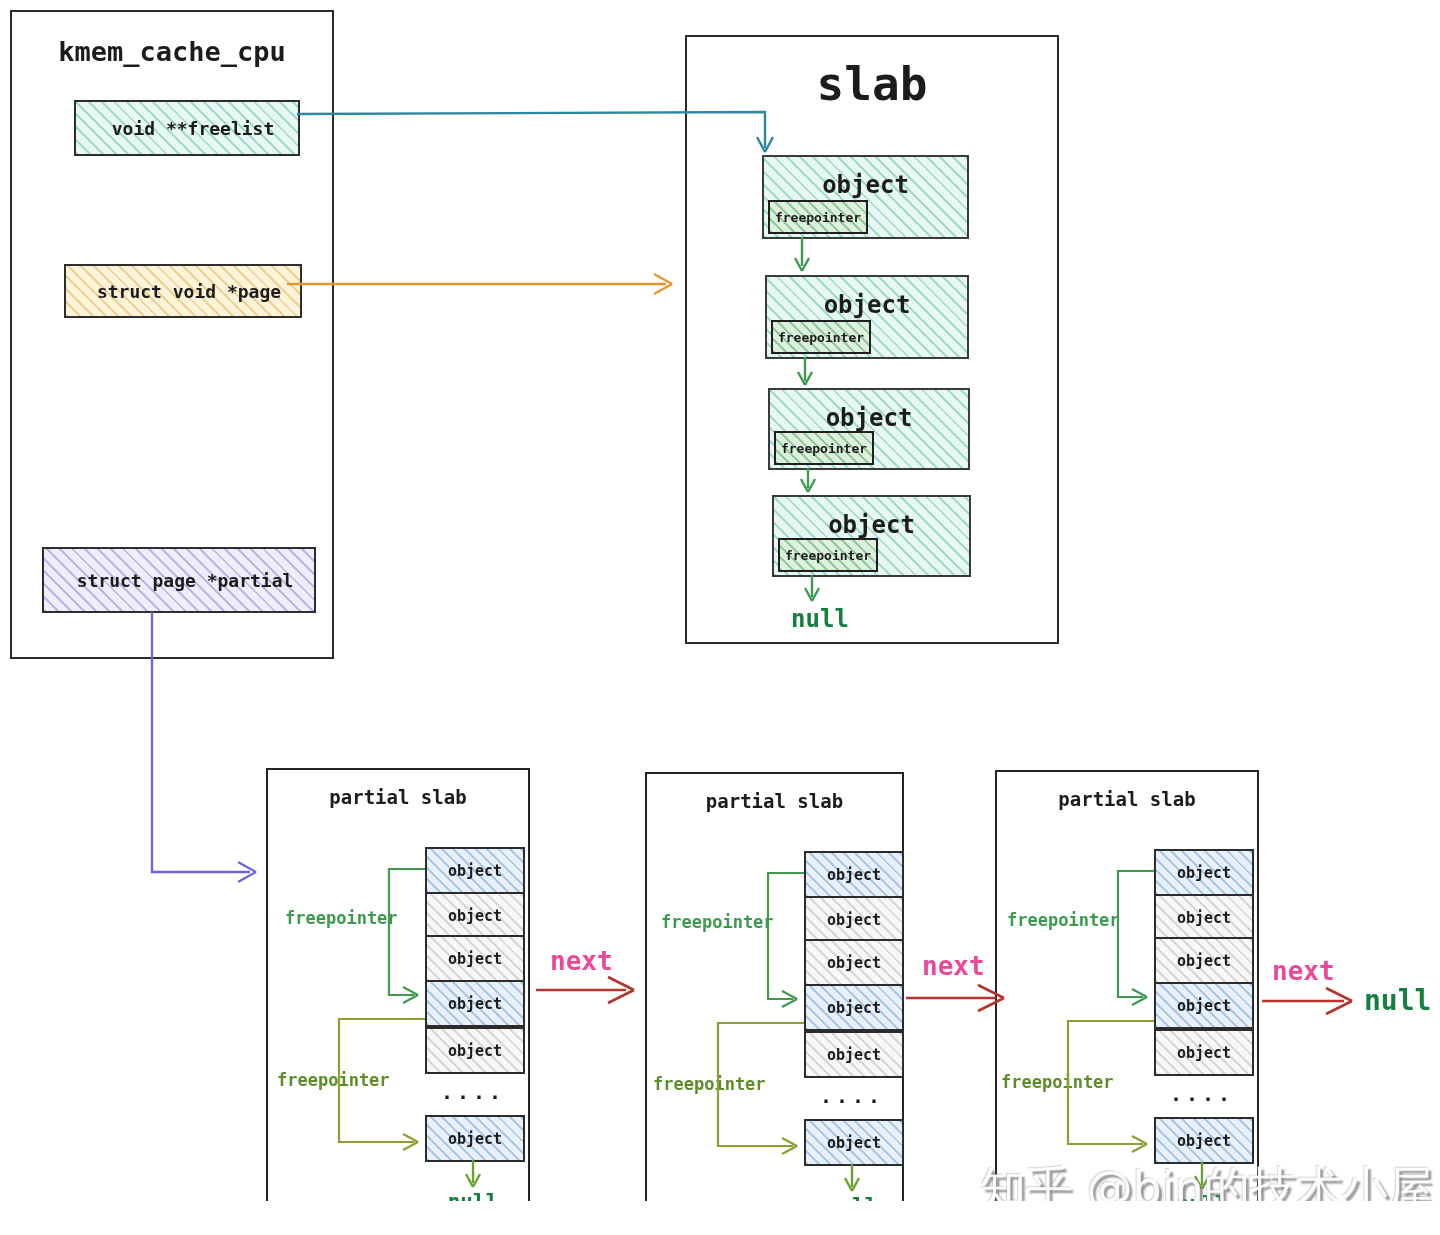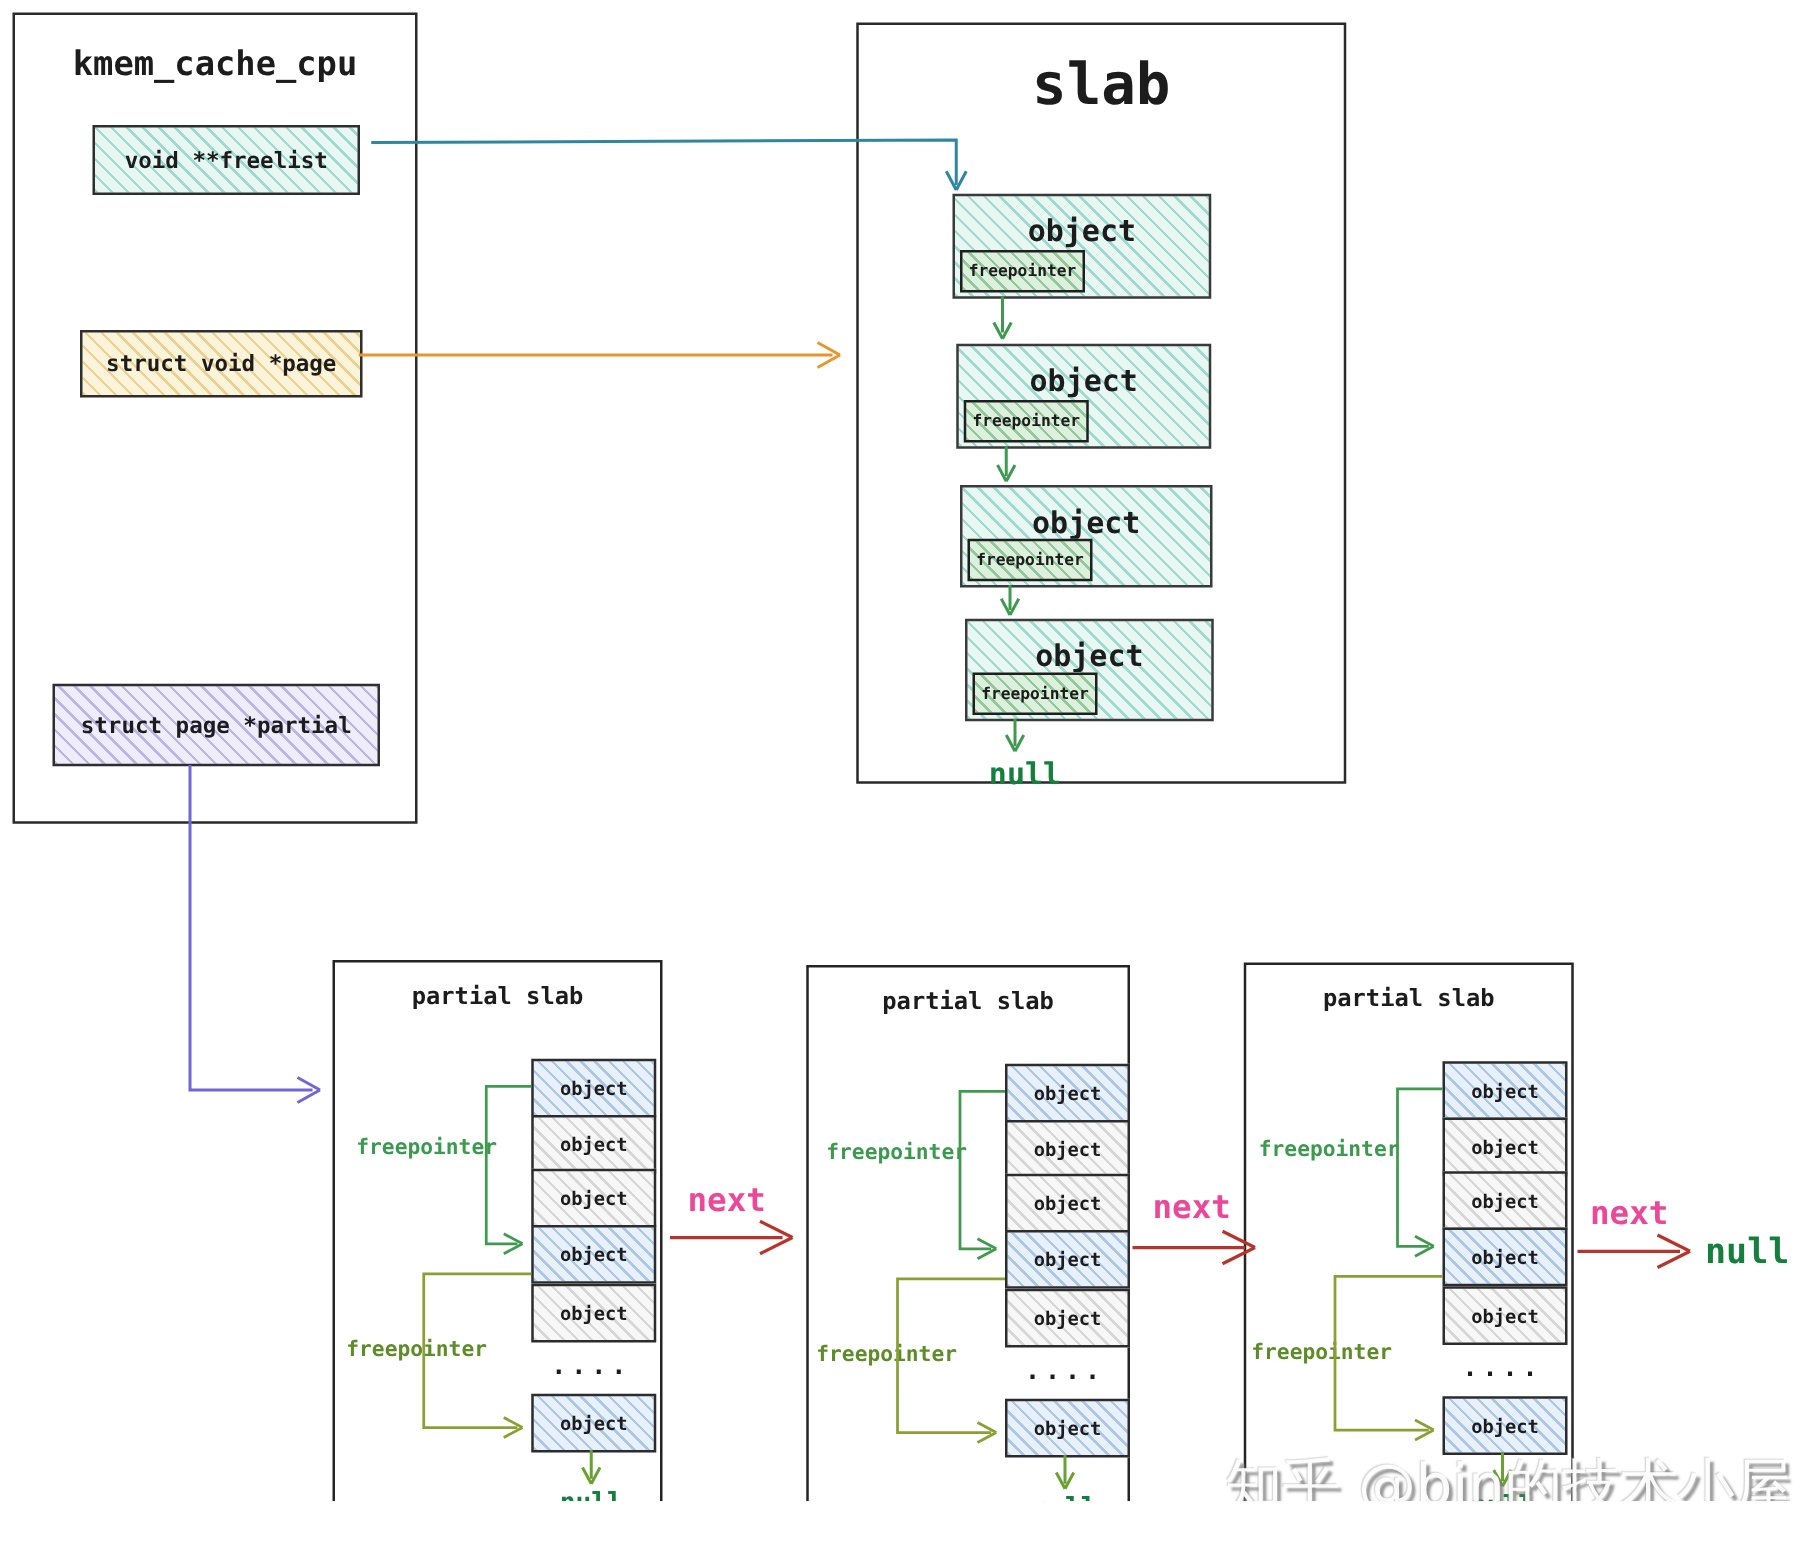--- a/index.html
+++ b/index.html
@@ -1,21 +1,21 @@
 <!DOCTYPE html>
 <html><head>
 <meta charset="utf-8">
 <style>
   html,body{margin:0;padding:0;background:#ffffff;}
   #canvas{position:relative;width:1440px;height:1201px;background:#ffffff;overflow:hidden;
           font-family:"DejaVu Sans Mono", monospace;color:#1c1c1c;}
   .box{position:absolute;background:#ffffff;border:2px solid #2a2a2a;z-index:1;}
   .title{position:absolute;left:0;right:0;text-align:center;font-weight:bold;z-index:2;}
   .field{position:absolute;border:2px solid #2e2e2e;display:flex;align-items:center;
-         justify-content:center;font-weight:bold;z-index:2;}
+         justify-content:center;font-weight:bold;z-index:2;padding-left:12px;}
   .hatch-teal{background-color:#e9f7f3;
     background-image:repeating-linear-gradient(45deg, rgba(96,196,178,.55) 0 2px, transparent 2px 9px);}
   .hatch-yellow{background-color:#fcf4da;
     background-image:repeating-linear-gradient(45deg, rgba(226,186,95,.6) 0 2px, transparent 2px 9px);}
   .hatch-purple{background-color:#efedfa;
     background-image:repeating-linear-gradient(45deg, rgba(146,136,216,.55) 0 2px, transparent 2px 9px);}
   .hatch-green{background-color:#ddefdd;
     background-image:repeating-linear-gradient(45deg, rgba(85,170,100,.55) 0 2px, transparent 2px 8px);}
   .hatch-blue{background-color:#e8f1fa;
     background-image:repeating-linear-gradient(45deg, rgba(120,165,215,.55) 0 2px, transparent 2px 8px);}
@@ -51,21 +51,21 @@
 
 <div id="canvas">
 
   <div class="box" style="left:10px;top:10px;width:320px;height:645px;">
     <div class="title" style="top:24px;font-size:27px;">kmem_cache_cpu</div>
     <div class="field hatch-teal" style="left:62px;top:88px;width:210px;height:52px;font-size:18px;">void **freelist</div>
     <div class="field hatch-yellow" style="left:52px;top:252px;width:222px;height:50px;font-size:18px;">struct void *page</div>
     <div class="field hatch-purple" style="left:30px;top:535px;width:258px;height:62px;font-size:18px;">struct page *partial</div>
   </div>
 
-  <div class="box" style="left:685px;top:18px;width:370px;height:605px;padding-left:18px;">
+  <div class="box" style="left:685px;top:35px;width:370px;height:605px;">
     <div class="title" style="top:20px;font-size:46px;">slab</div>
   </div>
 
   <div class="slab-object hatch-teal" style="left:762px;top:155px;width:203px;height:80px;">
     <div class="olabel">object</div>
     <div class="fp-box hatch-green">freepointer</div>
   </div>
   <div class="slab-object hatch-teal" style="left:765px;top:275px;width:200px;height:80px;">
     <div class="olabel">object</div>
     <div class="fp-box hatch-green">freepointer</div>

